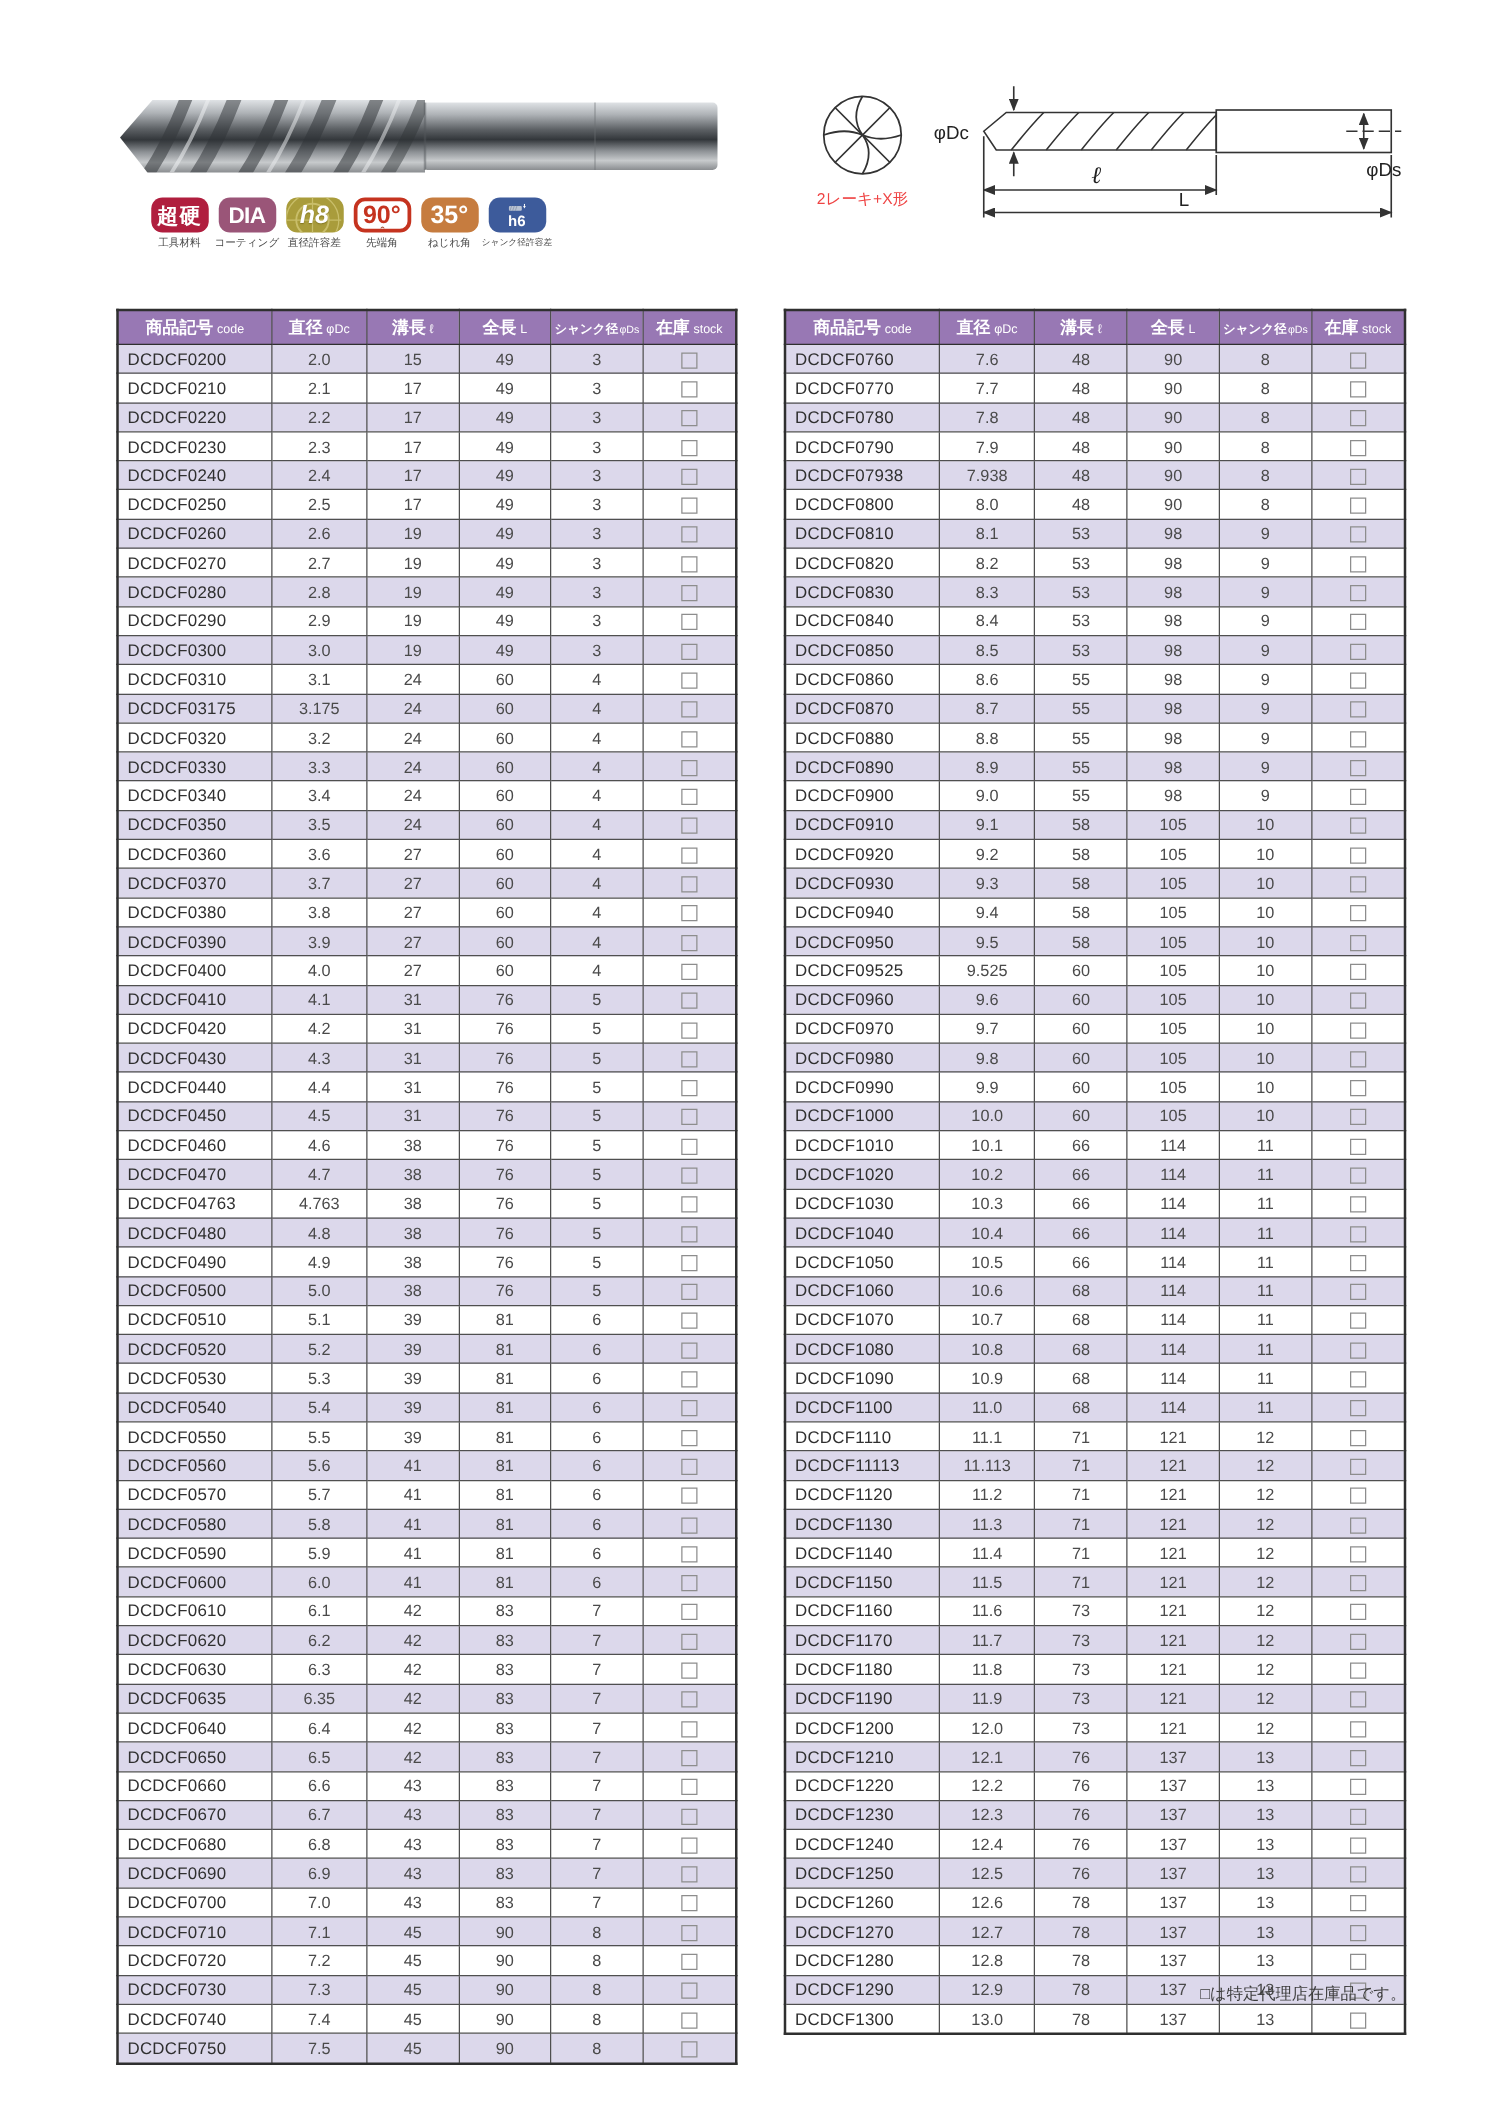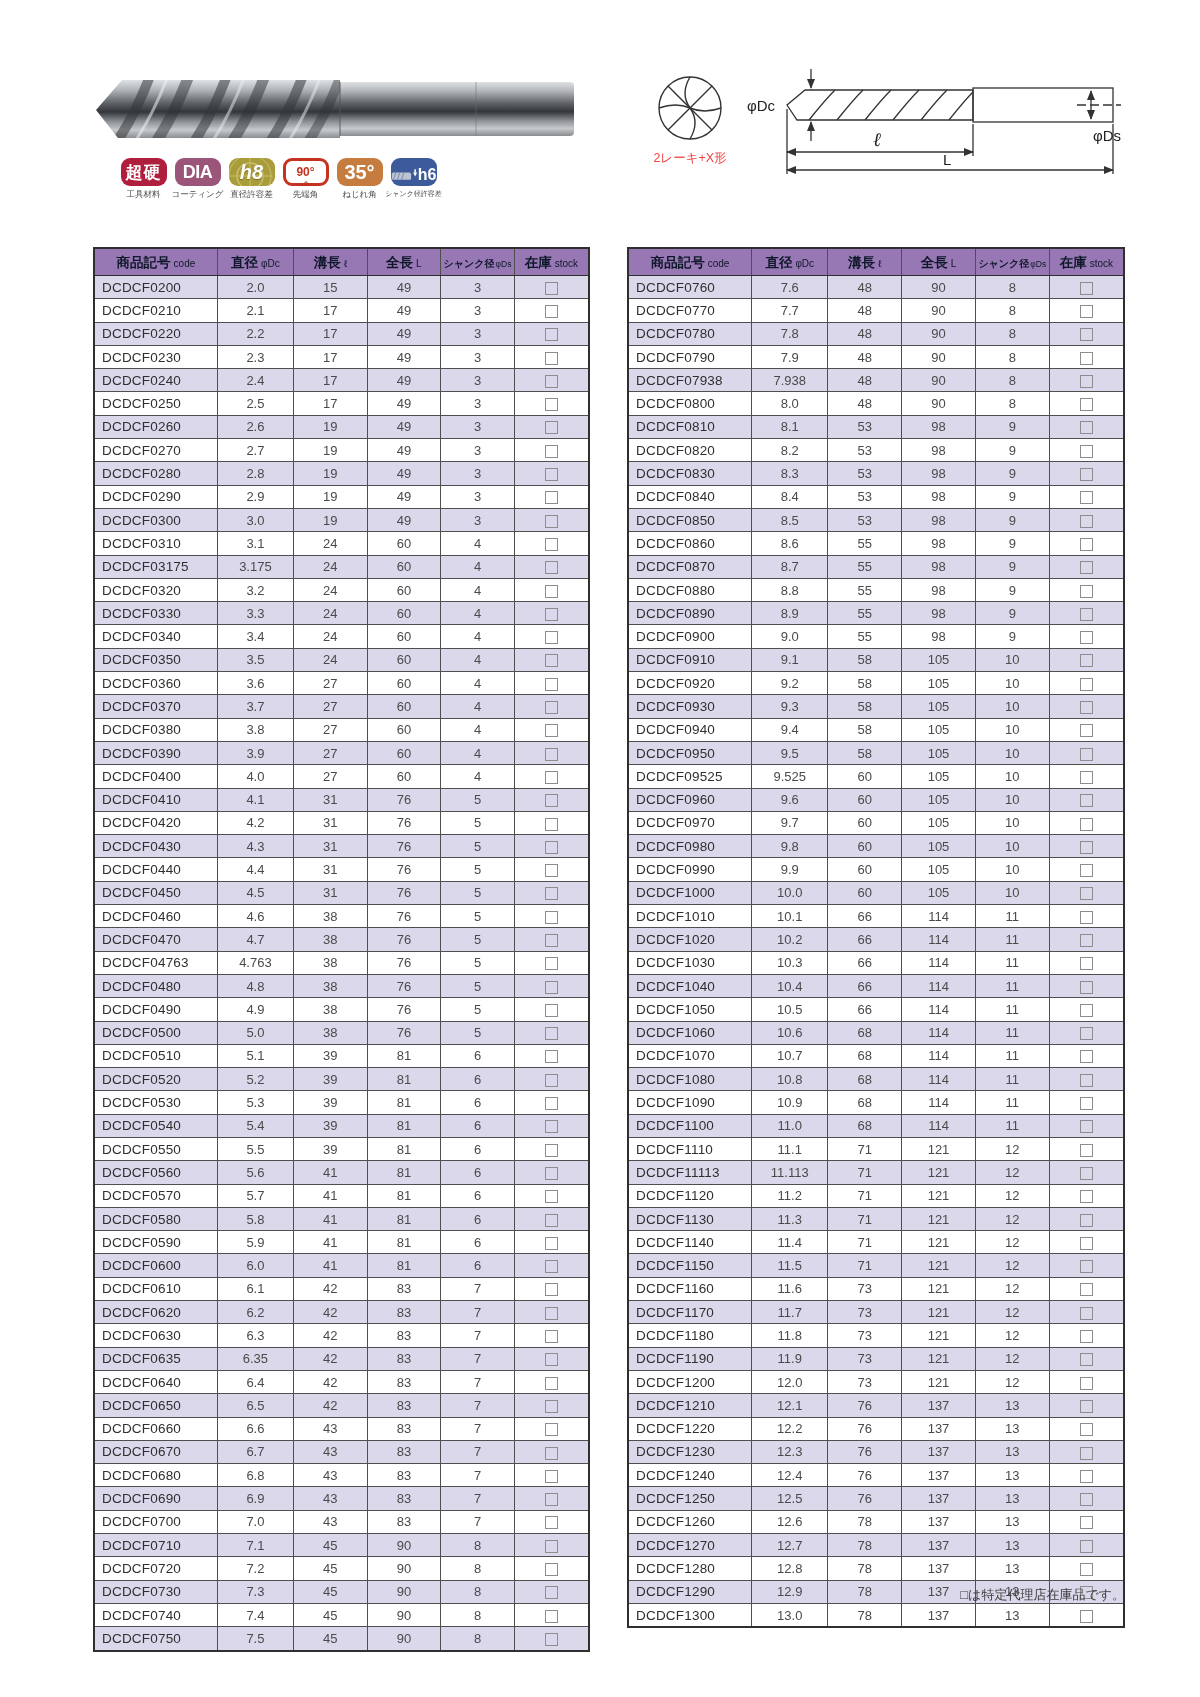--- a/index.html
+++ b/index.html
@@ -20,29 +20,29 @@
   .badge{width:46px;height:28px;border-radius:9px;display:flex;align-items:center;justify-content:center;
          color:#fff;font-weight:bold;box-sizing:border-box;position:relative;overflow:hidden;}
   .blabel{margin-top:3px;font-size:8.5px;color:#4a4a4a;white-space:nowrap;}
   .blabel.small{font-size:7px;}
   .b1{background:var(--badge_carbide);font-size:17px;letter-spacing:1px;}
   .b2{background:var(--badge_dia);font-size:18px;letter-spacing:-0.5px;}
   .b3{background:var(--badge_h8);font-size:20px;font-style:italic;}
   .b3 .rings{position:absolute;left:0;top:0;}
   .b3 .btxt{position:relative;z-index:1;text-shadow:0 1px 1px rgba(90,80,10,.5);}
   .b90{background:#fff;border:3px solid var(--badge_90_border);flex-direction:column;justify-content:flex-start;padding-top:3px;}
-  .b90 .b90-text{color:var(--badge_90_text);font-size:12px;line-height:17px;}
+  .b90 .b90-text{color:var(--badge_90_text);font-size:20px;line-height:17px;}
   .b5{background:var(--badge_35);font-size:20px;}
-  .b6{background:var(--badge_h6);flex-direction:row;justify-content:flex-start;padding-top:5px;font-size:16px;line-height:17px;}
+  .b6{background:var(--badge_h6);flex-direction:column;justify-content:flex-start;padding-top:5px;font-size:12px;line-height:17px;}
 
   
   table{border-collapse:collapse;table-layout:fixed;position:absolute;top:247px;border:2px solid var(--outer_border);}
   #tblL{left:93px;width:497px;}
   #tblR{left:627px;width:498px;}
-  th{background:var(--header_bg);color:#0f172a;height:26px;padding:0;text-align:center;vertical-align:middle;
+  th{background:var(--header_bg);color:#ffffff;height:26px;padding:0;text-align:center;vertical-align:middle;
      border:1px solid var(--grid);border-left:1px solid var(--header_sep);border-bottom-color:var(--outer_border);}
   th:first-child{border-left:1px solid var(--grid);}
   .hjp{font-size:13.5px;font-weight:bold;}
   .hsub{font-size:10px;font-weight:normal;margin-left:3px;}
   th.c4 .hjp{font-size:10px;}
   th.c4 .hsub{font-size:8.5px;margin-left:1px;}
   .c0{width:25%;} .c1{width:15.4%;} .c2{width:14.9%;} .c3{width:14.9%;} .c4{width:14.9%;} .c5{width:15%;margin-top:24px;}
   td{border:1px solid var(--grid);height:22.3px;padding:0;font-size:13px;color:var(--text_num);
      text-align:center;vertical-align:middle;}
   td.code{text-align:left;padding-left:7px;color:var(--text_code);font-size:13.5px;letter-spacing:.2px;}

